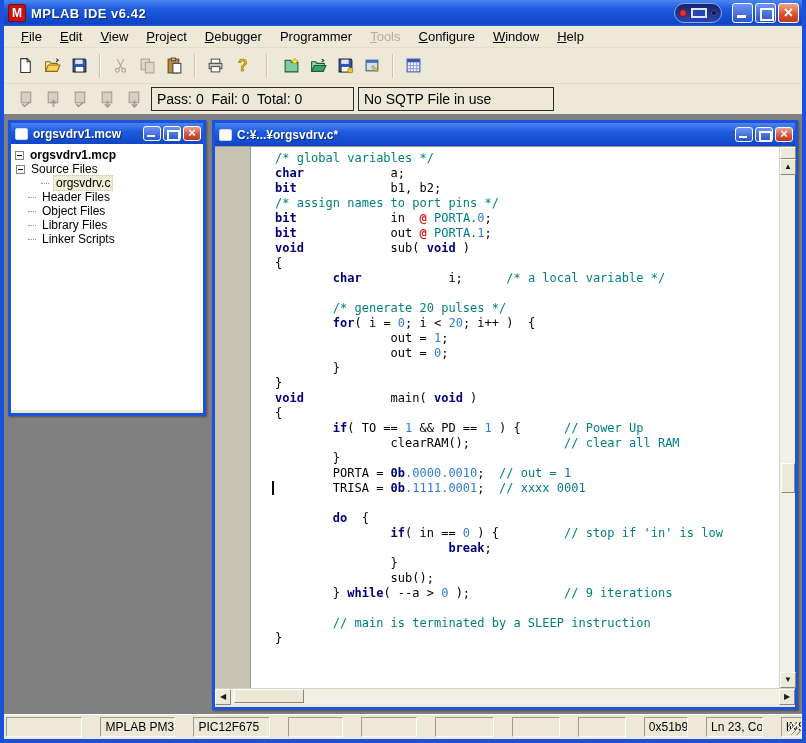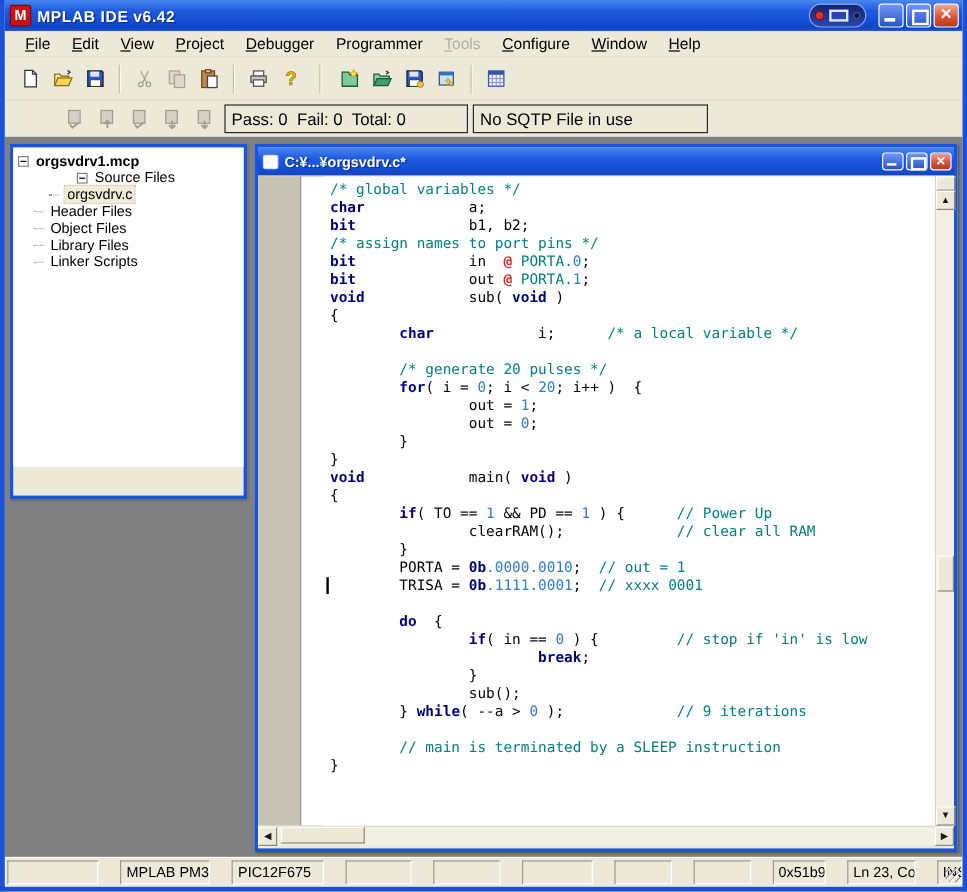--- a/index.html
+++ b/index.html
@@ -28,21 +28,21 @@
 
   
   .toolbar { height:36px; background:#ece9d8; display:flex; align-items:center; padding-left:8px; border-bottom:1px solid #dedbca; }
   .tgroup { display:flex; align-items:center; }
   .tsep { width:2px; height:24px; border-left:1px solid #c6c2b2; border-right:1px solid #fbfaf2; margin:0 6px; }
   .tsep.wide { margin:0 10px; }
   .tbtn { width:25px; height:25px; display:flex; align-items:center; justify-content:center; margin:0 1px; }
   .tbtn svg { width:17px; height:17px; }
 
   
-  .toolbar2 { height:30px; background:#ece9d8; display:flex; align-items:center; padding-left:8px;margin-left:36px; }
+  .toolbar2 { height:30px; background:#ece9d8; display:flex; align-items:center; padding-left:8px; }
   .passbox, .sqtpbox { height:24px; border:1px solid #2a2a2a; display:flex; align-items:center; font-size:14px; padding-left:5px; white-space:pre; color:#000; }
   .passbox { width:203px; margin-left:4px; }
   .sqtpbox { width:196px; margin-left:4px; }
 
   
   .mdi { position:relative; width:798px; height:600px; background:#808080; overflow:hidden; }
 
   .childwin { position:absolute; border:3px solid #1d53da; background:#ece9d8; box-shadow:1px 1px 2px rgba(0,0,0,.4); }
   .ctitle { background:linear-gradient(180deg,#4a86f0 0%,#1e5ae0 40%,#1148c8 95%); display:flex; align-items:center; padding:0 2px 0 4px; }
   .ctitle .doc-icon { width:13px; height:12px; background:#fff; border:1px solid #cfd8f4; border-radius:2px; margin-right:5px; flex:0 0 auto; }
@@ -267,26 +267,33 @@
             </svg></div>
         </div>
       </div>
     <div class="passbox">Pass: 0  Fail: 0  Total: 0</div>
     <div class="sqtpbox">No SQTP File in use</div>
   </div>
 
   <div class="mdi">
 
     <div class="childwin" id="projwin">
+      <div class="ctitle">
+        <span class="doc-icon"></span>
+        <span class="ctext">orgsvdrv1.mcw</span>
+        <span class="cbtn min"></span>
+        <span class="cbtn max"></span>
+        <span class="cbtn close"></span>
+      </div>
       <div class="treebody" id="tree">
           <div class="trow bold" style="padding-left: 4px;">
             <div class="expander" style="display: inline-block;"></div>
             <div class="tlabel">orgsvdrv1.mcp</div>
           </div>
-          <div class="trow" style="padding-left: 5px; margin-left: 48px;">
+          <div class="trow" style="padding-left: 5px;">
             <div class="expander" style="display: inline-block;"></div>
             <div class="tlabel">Source Files</div>
           </div>
           <div class="trow selected" style="padding-left: 30px;">
             <div class="stub"></div>
             <div class="tlabel">orgsvdrv.c</div>
           </div>
           <div class="trow" style="padding-left: 17px;">
             <div class="stub"></div>
             <div class="tlabel">Header Files</div>

